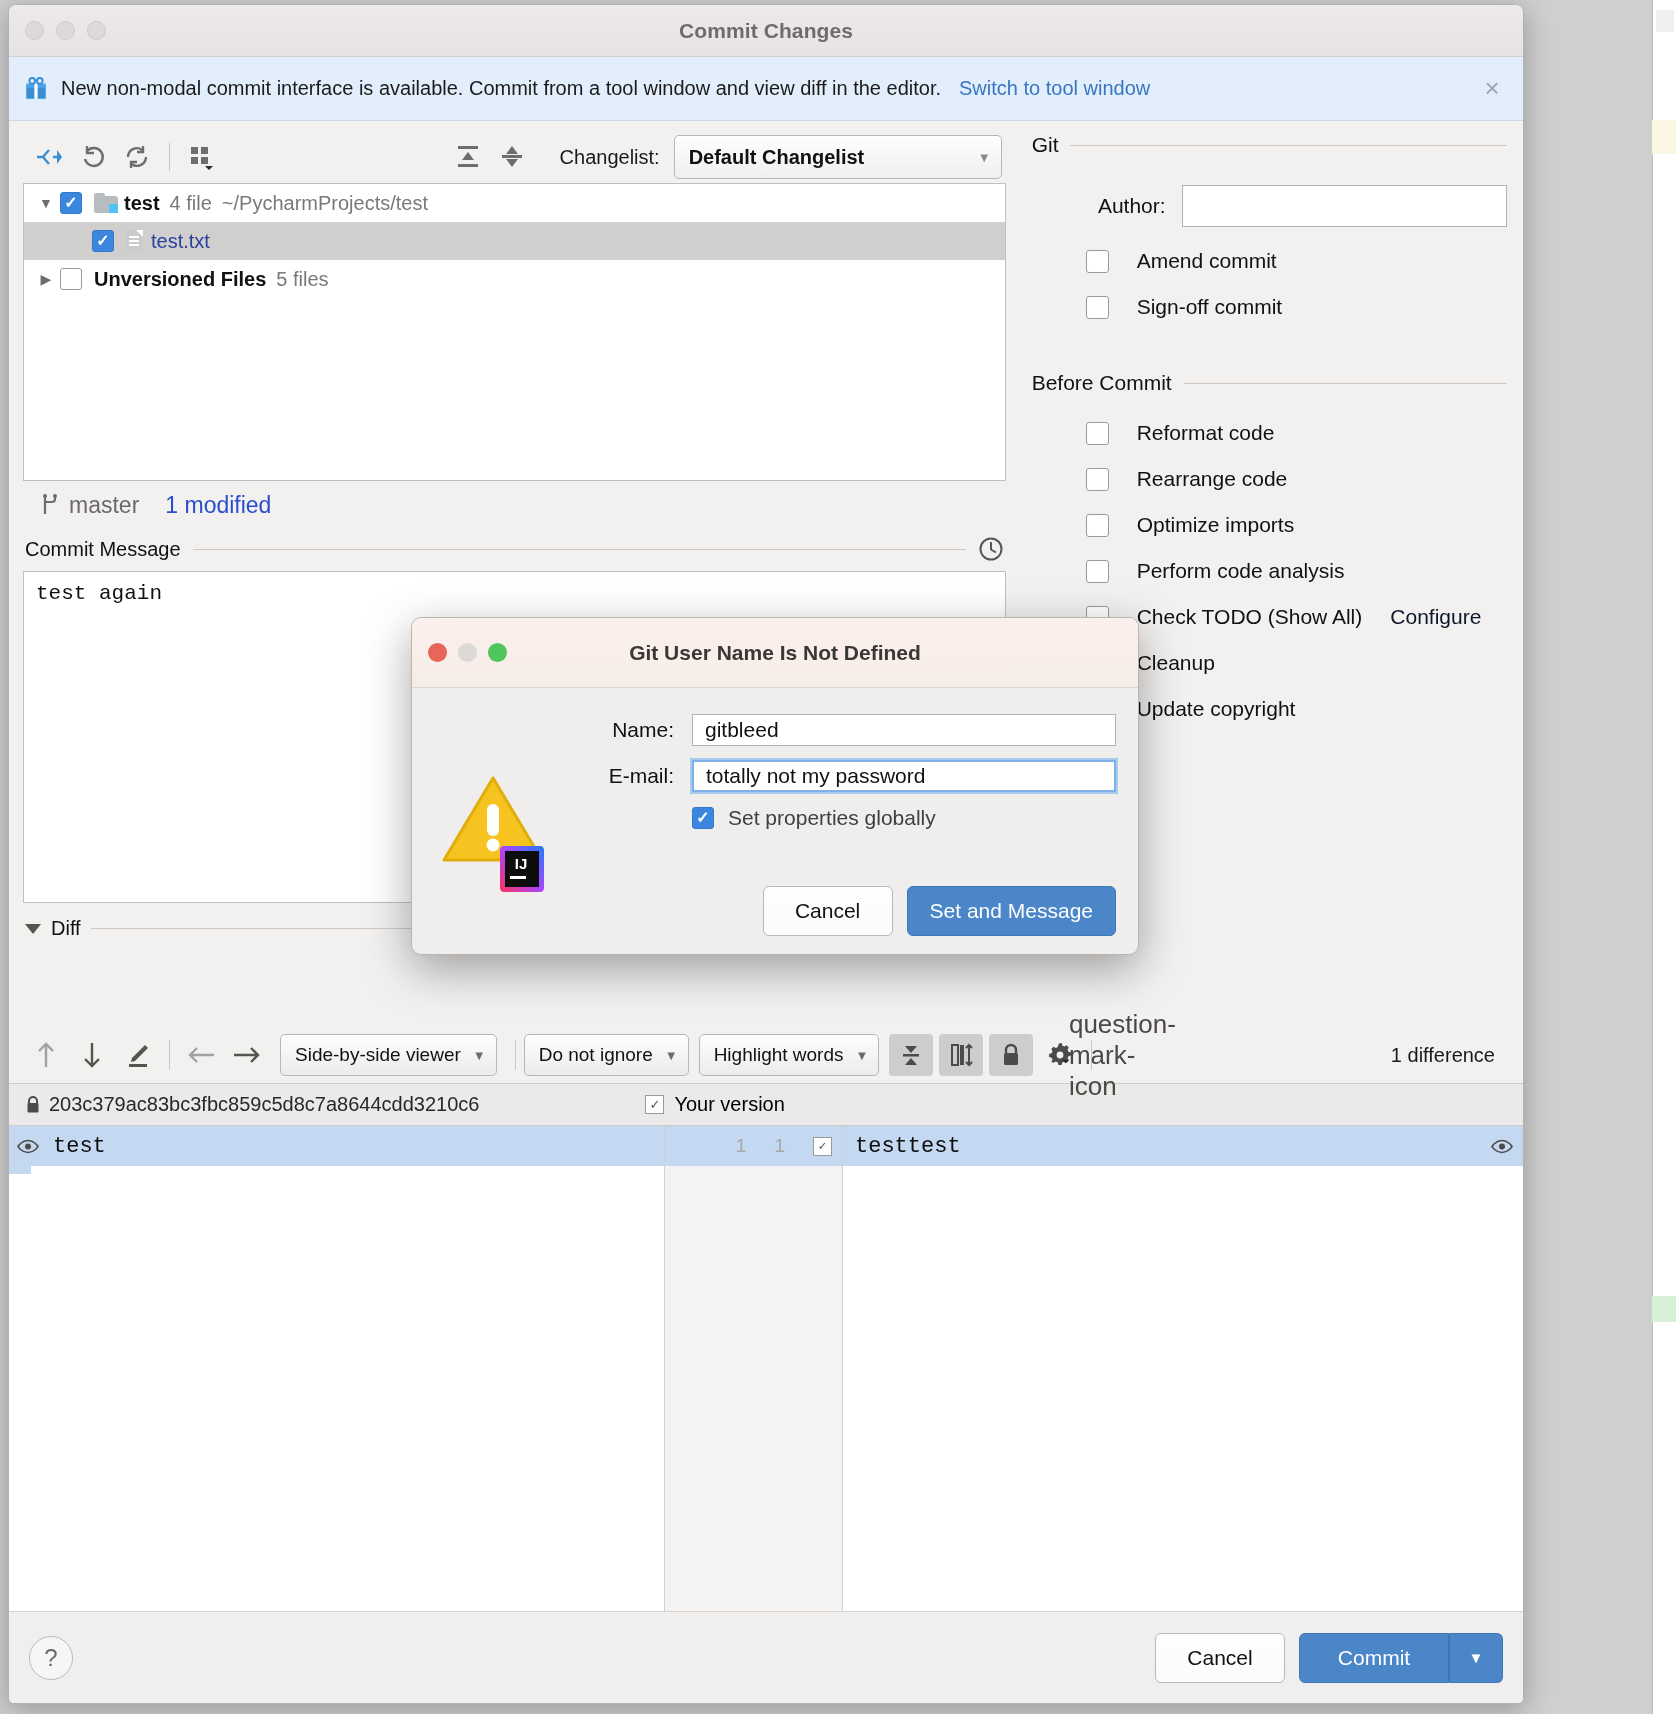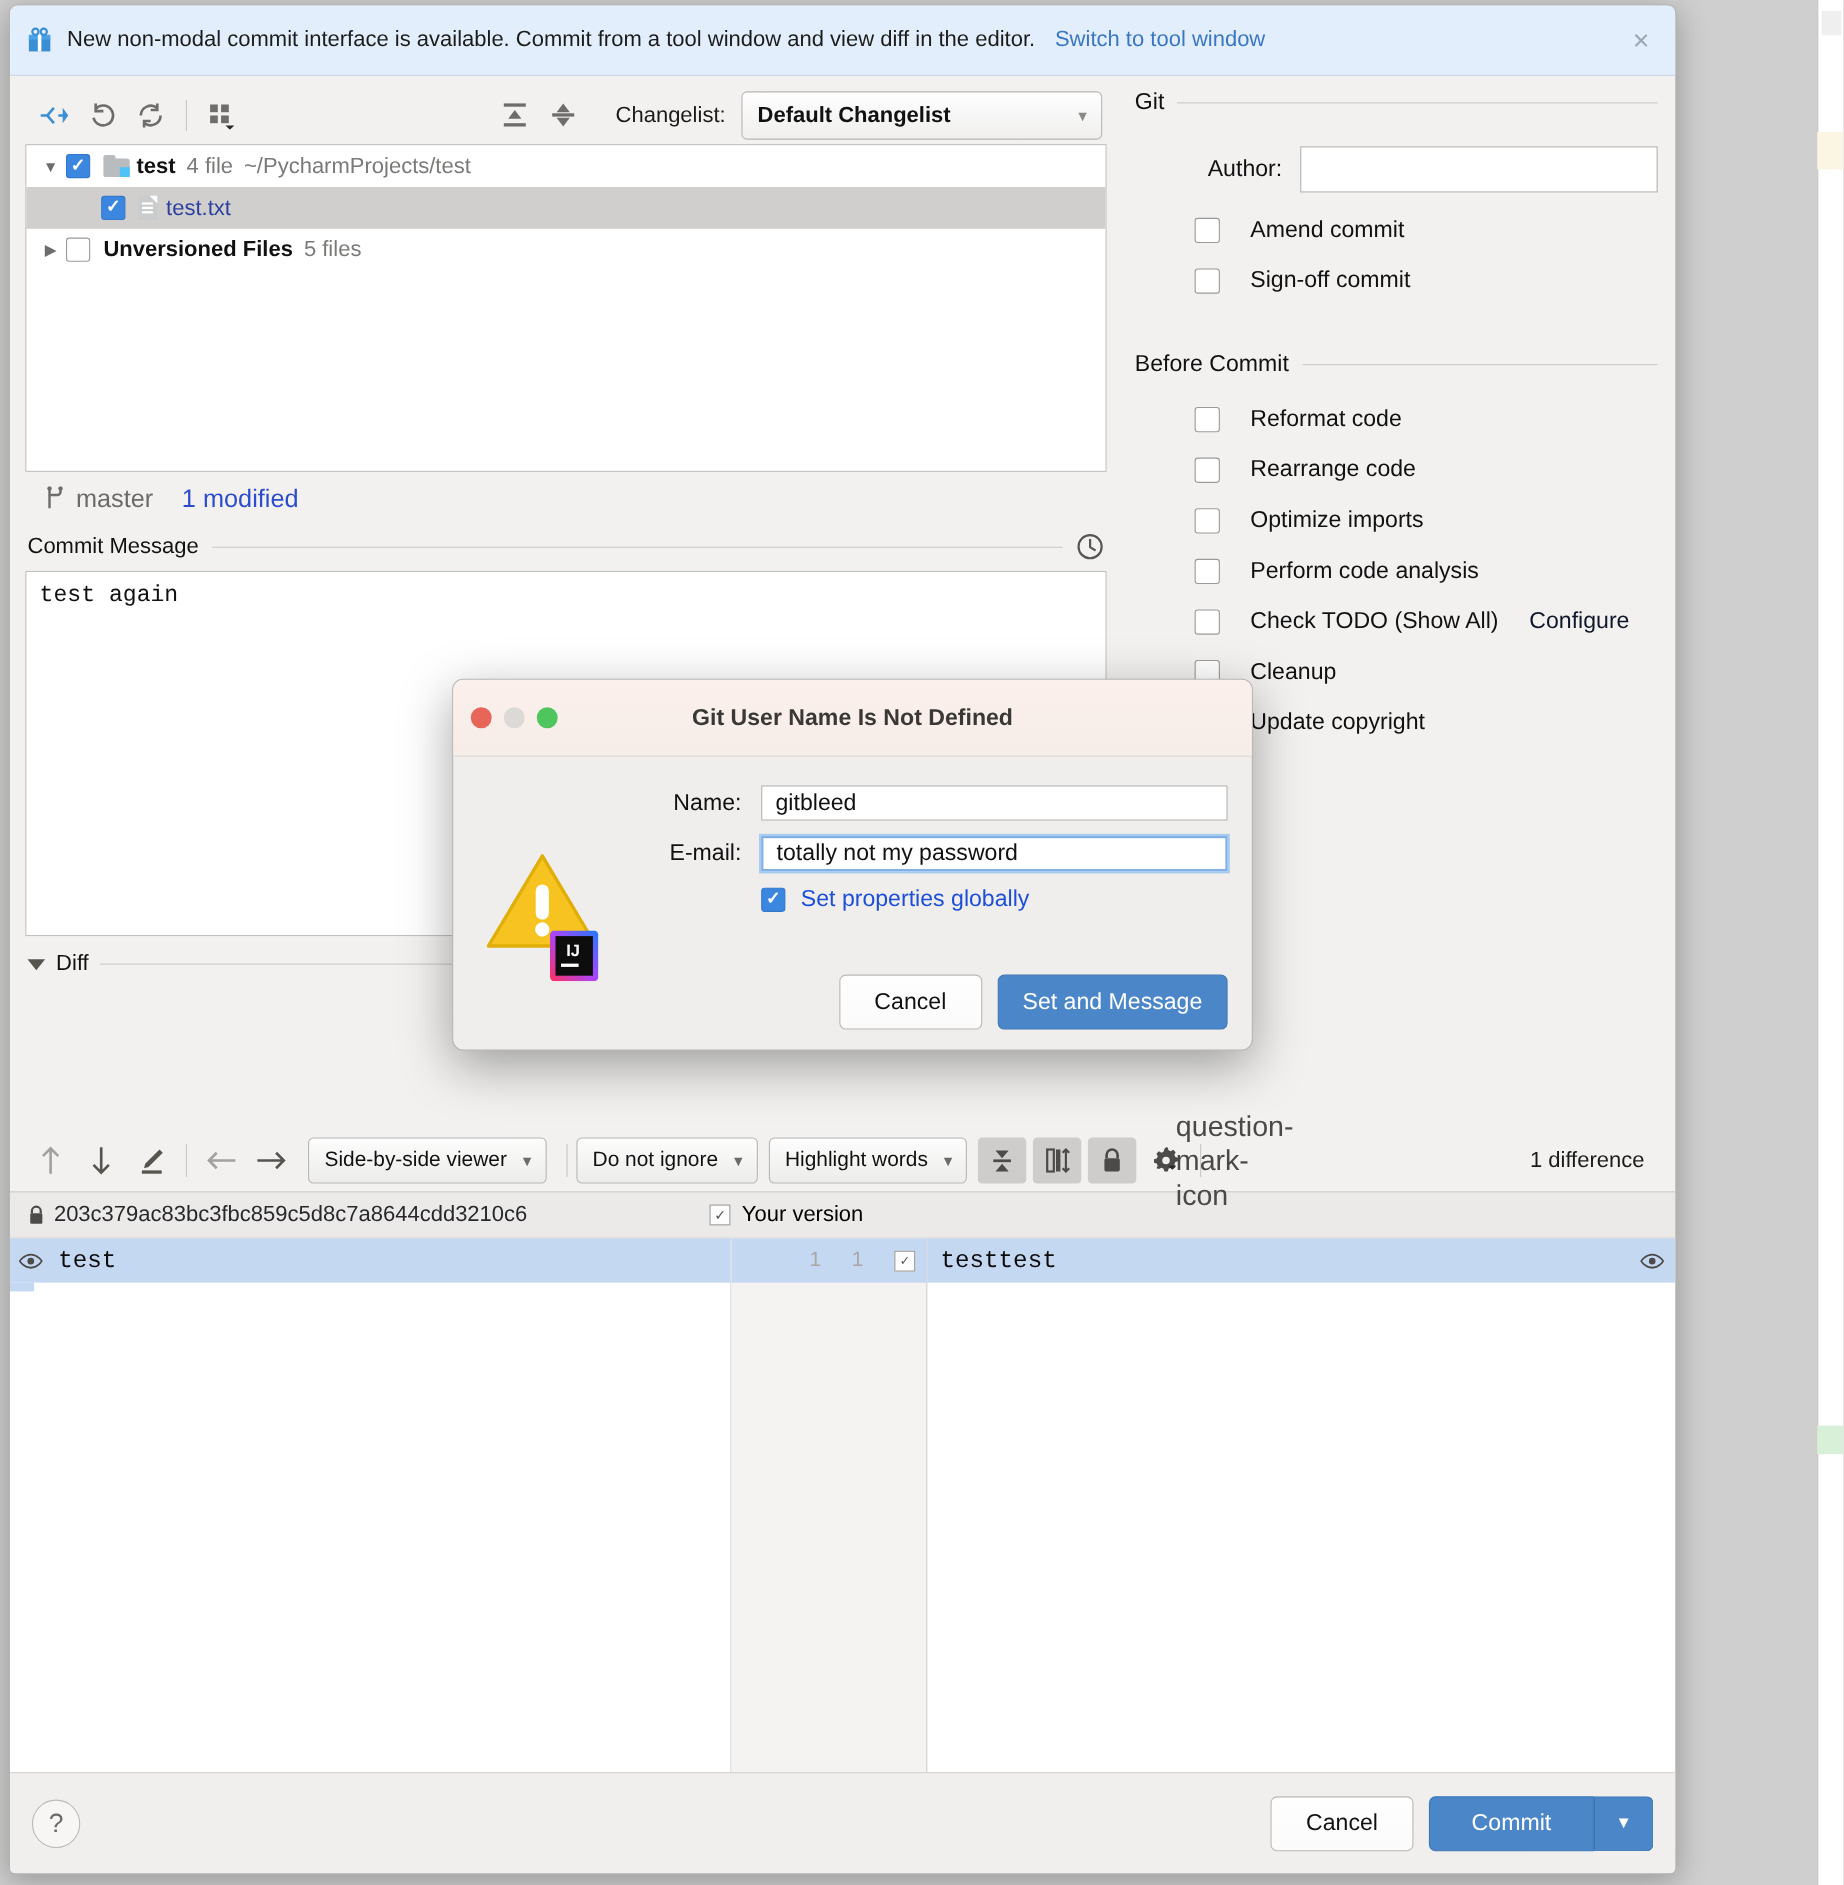--- a/index.html
+++ b/index.html
@@ -190,36 +190,44 @@
   .m-title { position:absolute; left:0; right:0; text-align:center; font-size:21px; font-weight:bold; color:#3a3836; }
   .modal-body { display:flex; padding: 26px 22px 0 26px; }
   .warn-wrap { width: 132px; position:relative; padding-top: 58px; }
   .warn-tri { width: 110px; height: 94px; }
   .ij-badge { position:absolute; left:62px; top:132px; width:44px; height:46px; border-radius:4px; overflow:hidden; }
   .form { flex:1; }
   .frow { display:flex; align-items:center; margin-bottom: 14px; }
   .flabel { width: 122px; text-align:right; padding-right:18px; font-size:21px; color:#111; }
   .finput { flex:1; height: 32px; background:#fff; border:1px solid #b3b1af; padding: 0 12px; font-size:21px; color:#111; display:flex; align-items:center; }
   .finput.focus { border:2px solid #7fb0e8; box-shadow: 0 0 0 2px #a8cbf0; }
-  .globalrow { display:flex; align-items:center; gap:14px; margin-left: 122px; margin-top: 6px; font-size:21px; color:#1d4ed8; cursor:pointer; }
+  .globalrow { display:flex; align-items:center; gap:14px; margin-left: 122px; margin-top: 6px; font-size:21px; color:#404040; cursor:pointer; }
   .modal-btns { position:absolute; right: 22px; bottom: 18px; display:flex; gap: 14px; }
 </style>
 </head>
 <body>
 
 <div id="desktop">
 
   <div class="bg-sliver">
     <div class="bg-tab"></div>
     <div class="bg-band1"></div>
     <div class="bg-band2"></div>
   </div>
 
   <div id="win">
 
+    <div class="titlebar">
+      <div class="tl-lights">
+        <div class="tl-dot"></div>
+        <div class="tl-dot"></div>
+        <div class="tl-dot"></div>
+      </div>
+      <div class="tl-title">Commit Changes</div>
+    </div>
 
     <div class="notice">
       <svg class="gift-icon" viewBox="0 0 24 24">
         <rect x="3" y="9" width="18" height="12" fill="#3a8fd4"></rect>
         <rect x="3" y="7" width="18" height="4" fill="#4aa3e8"></rect>
         <rect x="10.5" y="7" width="3" height="14" fill="#ffffff"></rect>
         <circle cx="8.5" cy="4.5" r="2.6" fill="none" stroke="#3a8fd4" stroke-width="1.8"></circle>
         <circle cx="15.5" cy="4.5" r="2.6" fill="none" stroke="#3a8fd4" stroke-width="1.8"></circle>
       </svg>
       <span class="notice-text">New non-modal commit interface is available. Commit from a tool window and view diff in the editor.</span>

